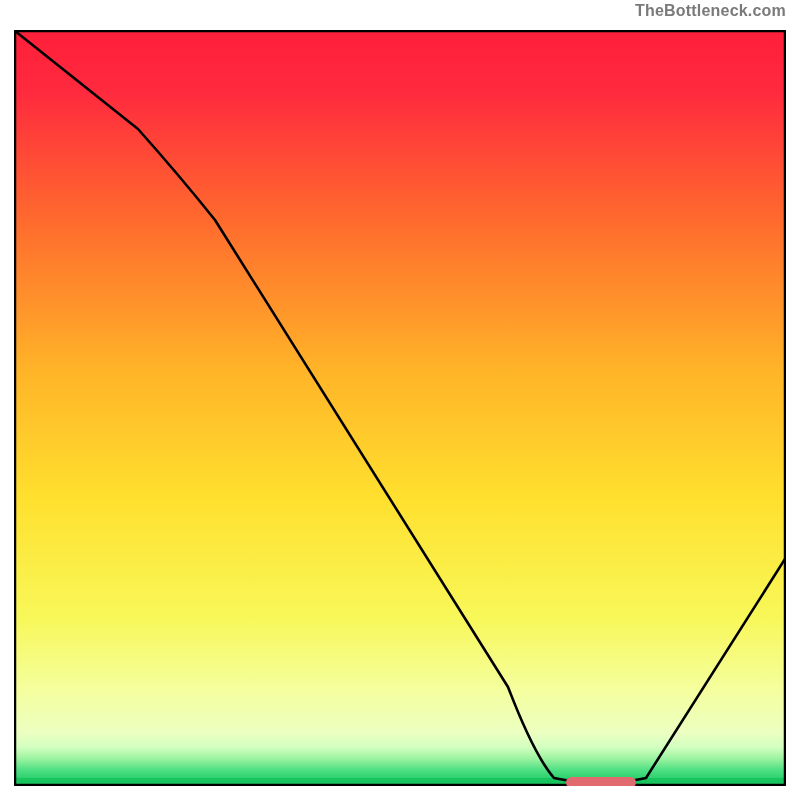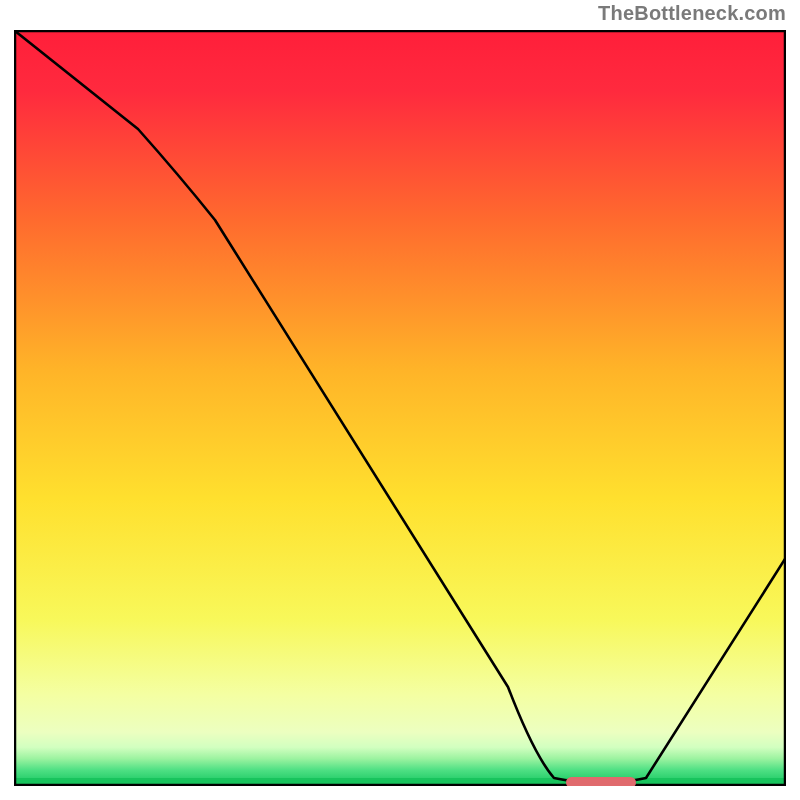--- a/index.html
+++ b/index.html
@@ -13,21 +13,21 @@
   }
   .stage {
     position: relative;
     width: 800px;
     height: 800px;
   }
   .watermark {
     position: absolute;
     top: 2px;
     right: 14px;
-    font-size: 20px;
+    font-size: 16px;
     font-weight: 600;
     color: #7a7a7a;
     letter-spacing: 0.2px;
   }
   .plot {
     position: absolute;
     left: 14px;
     top: 30px;
     width: 772px;
     height: 756px;

